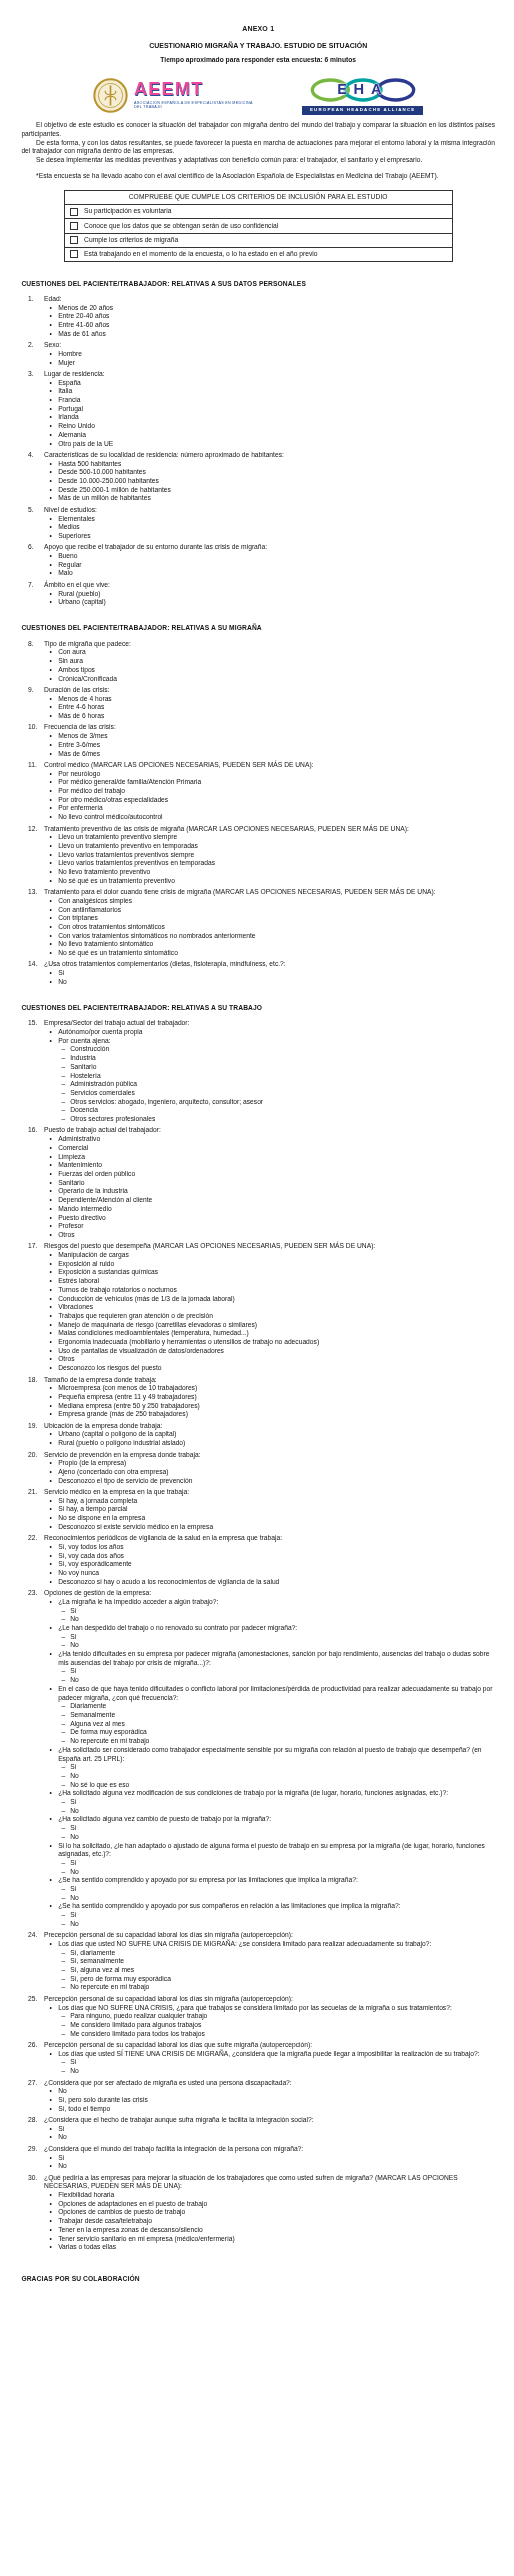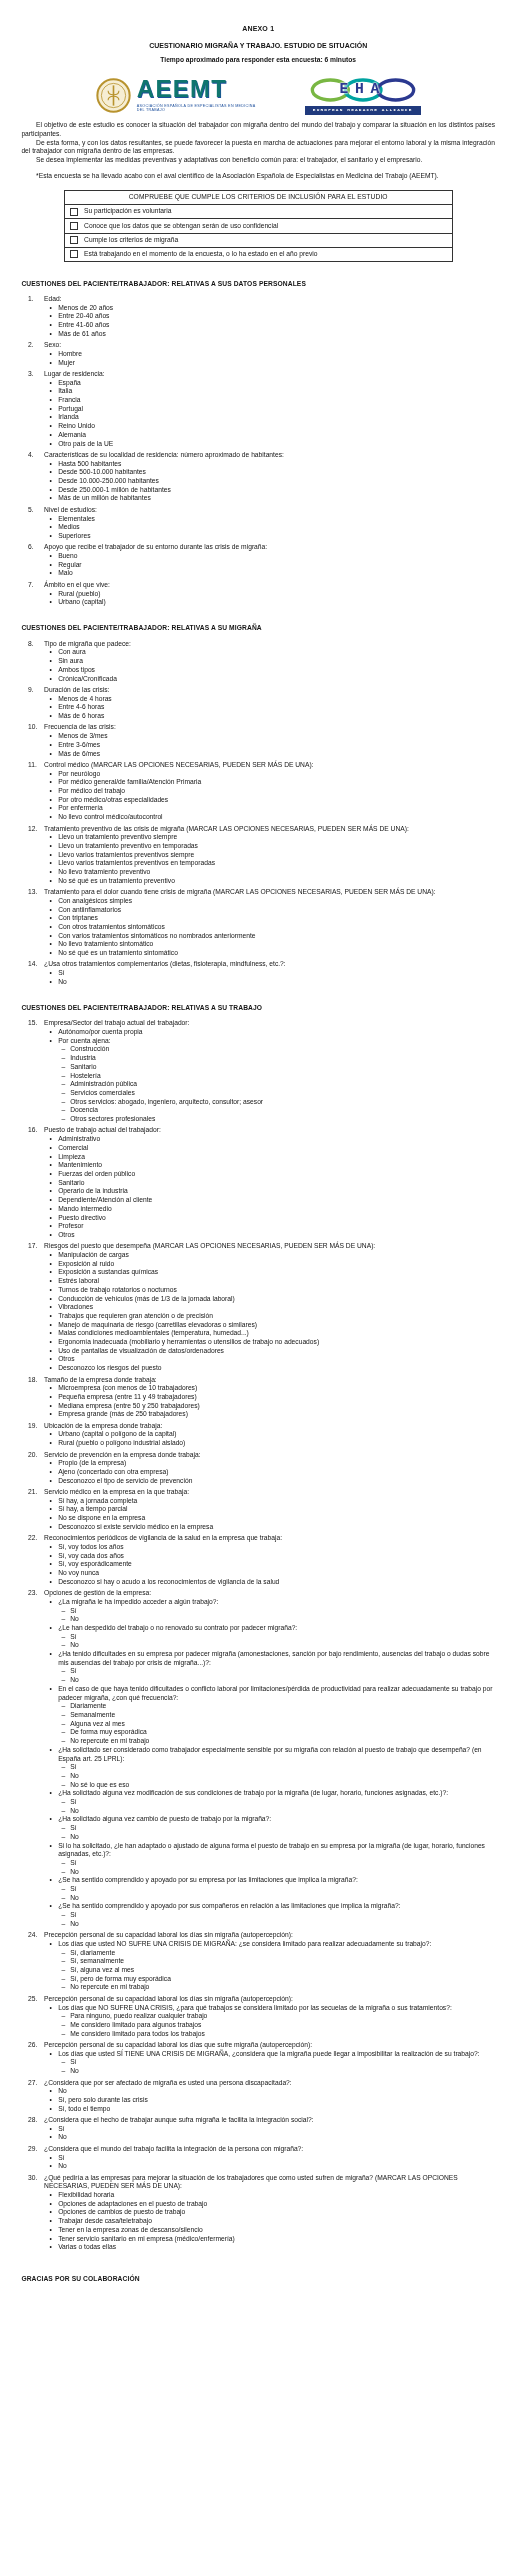--- a/index.html
+++ b/index.html
@@ -10,24 +10,24 @@
     font-size:6.7px;line-height:1.3;
   }
   .hdr{text-align:center;}
   .annex{font-weight:700;font-size:7px;letter-spacing:0.2px;}
   .doc-title{font-weight:700;font-size:7px;margin-top:8px;}
   .doc-sub{font-weight:700;font-size:6.7px;margin-top:6px;}
 
   .logos{display:flex;justify-content:center;align-items:center;gap:47px;margin:10.7px 0 6.7px;}
   .logo-aeemt{display:flex;align-items:center;gap:6px;}
   .aeemt-txt{display:flex;flex-direction:column;align-items:flex-start;}
-  .aeemt-abbr{font-weight:700;font-size:24px;line-height:1;color:#0f766e;letter-spacing:1.3px;
+  .aeemt-abbr{font-weight:700;font-size:18px;line-height:1;color:#ec4899;letter-spacing:1.3px;
     text-shadow:0.7px 0.7px 0 #1d4f9c;}
   .aeemt-tag{font-size:3.7px;color:#1d4f9c;letter-spacing:0.3px;margin-top:2.7px;max-width:121px;text-transform:uppercase;}
-  .logo-eha{display:flex;flex-direction:column;align-items:center;font-family:Liberation Mono, monospace;}
+  .logo-eha{display:flex;flex-direction:column;align-items:center;}
   .eha-mark{position:relative;height:28px;}
   .eha-abbr{position:absolute;left:50%;top:50%;transform:translate(-50%,-52%);
     font-weight:700;font-size:14.7px;color:#2b3990;letter-spacing:6.7px;
     text-shadow:0 0 2px #fff,0 0 2px #fff,0 0 1.3px #fff;}
   .eha-banner{background:#203a7d;color:#ffffff;font-size:4.4px;letter-spacing:1.2px;
     padding:1.7px 8px;margin-top:2px;font-weight:700;white-space:nowrap;}
 
   .intro{margin-top:4px;}
   .intro p{margin:0;text-align:justify;text-indent:14.7px;}
   .intro p.note{margin-top:6.7px;}

